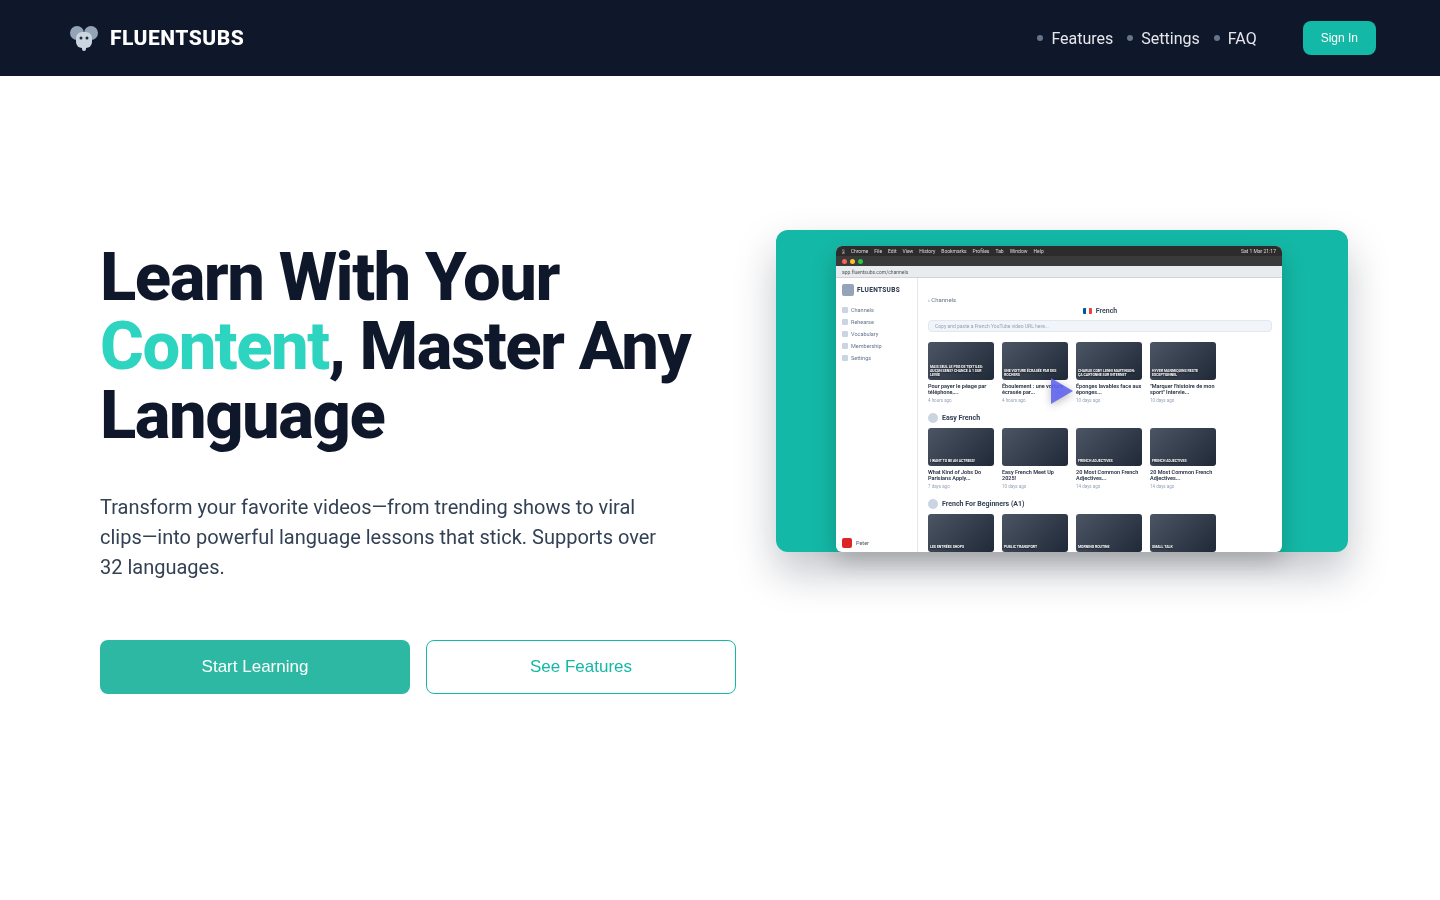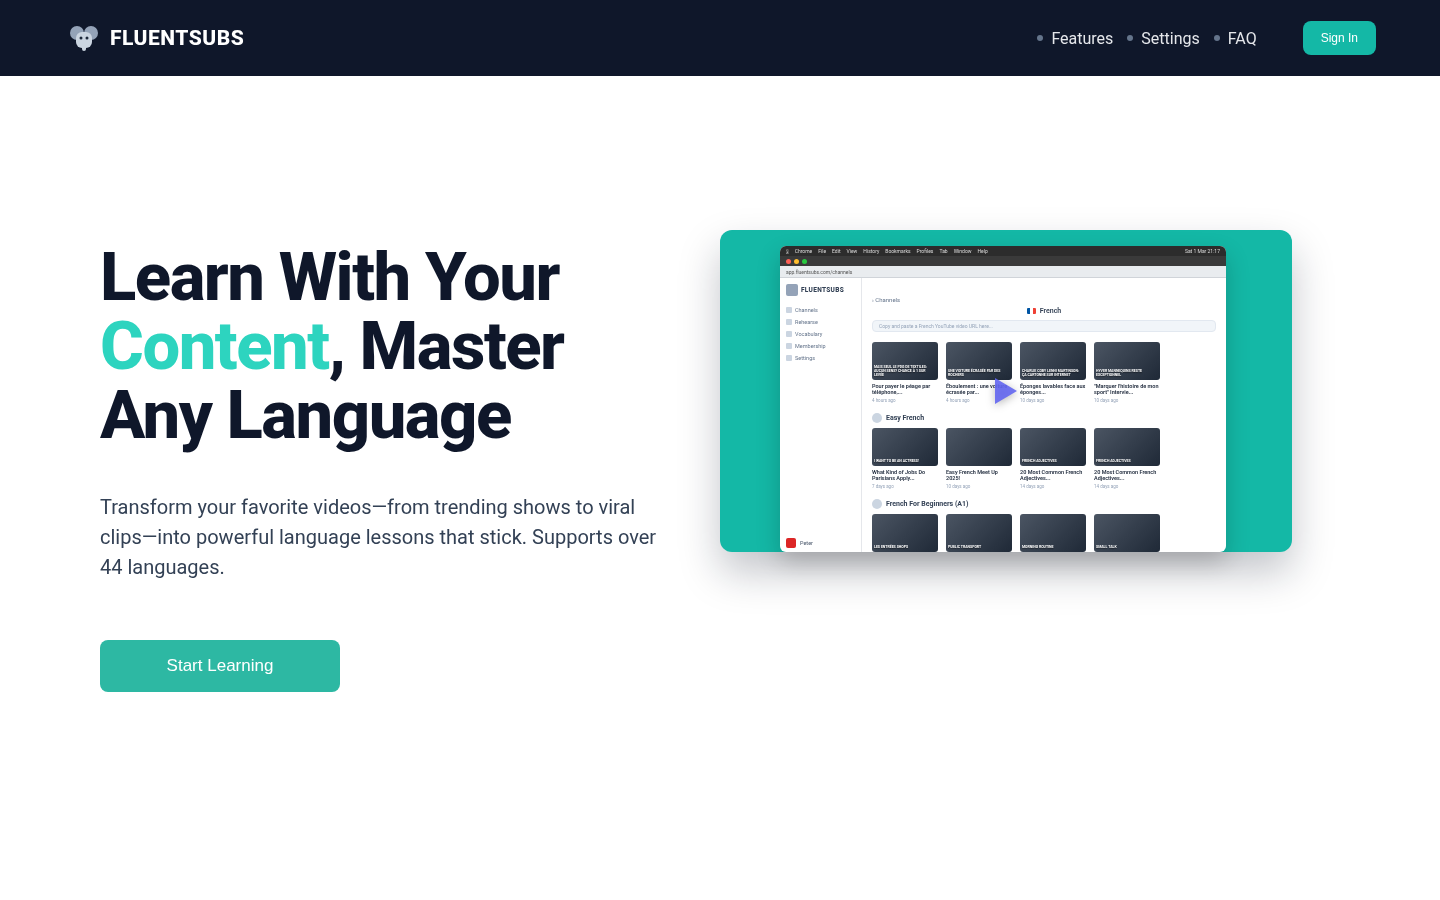--- a/index.html
+++ b/index.html
@@ -15,21 +15,21 @@
 .nav-dot { width: 6px; height: 6px; border-radius: 50%; background: #64748b; display: inline-block; }
 .signin { margin-left: 32px; background: #14b8a6; color: #fff; border: none; border-radius: 8px; padding: 10px 18px; font-size: 12px; font-weight: 400; cursor: pointer; }
 
 
 .hero { display: flex; padding: 154px 100px 0 100px; gap: 40px; }
 .hero-left { flex: 0 0 580px; margin-top: 13px; }
 .h1 { font-size: 67px; line-height: 1.03; font-weight: 800; color: #0f172a; letter-spacing: -1.5px; margin-bottom: 42px; }
 .h1 .accent { color: #2dd4bf; }
 .sub { font-size: 20px; line-height: 1.5; color: #334155; max-width: 560px; }
 .cta-row { display: flex; gap: 16px; margin-top: 58px; }
-.btn { border-radius: 8px; font-size: 17px; font-weight: 500; padding: 16px 0; width: 240px; text-align: center; cursor: pointer; }
+.btn { border-radius: 8px; font-size: 17px; font-weight: 500; padding: 16px 0; width: 310px; text-align: center; cursor: pointer; }
 .btn-primary { background: #2db8a3; color: #fff; border: none; }
 .btn-outline { background: #fff; color: #14b8a6; border: 1.5px solid #14b8a6; }
 
 
 .hero-right { flex: 1; display: flex; }
 .preview-card { background: #14b8a6; border-radius: 12px; width: 572px; height: 322px; position: relative; box-shadow: 0 20px 40px rgba(15,23,42,0.25); padding: 16px 28px 0 60px; }
 .browser { background: #fff; border-radius: 6px; width: 446px; height: 306px; position: relative; box-shadow: 0 10px 25px rgba(0,0,0,0.2); overflow: hidden; font-size: 7px; color: #334155; }
 .mac-menu { background: #2c2c2c; height: 10px; display: flex; align-items: center; gap: 6px; padding: 0 6px; color: #ddd; font-size: 5px; }
 .mac-menu .apple { font-size: 6px; }
 .tabbar { background: #3a3a3a; height: 10px; display: flex; align-items: center; gap: 3px; padding: 0 6px; }
@@ -91,23 +91,24 @@
       </a>
     <button class="signin">Sign In</button>
   </nav>
 </header>
 
 <section class="hero">
   <div class="hero-left">
     <h1 class="h1">
       <span>Learn With Your </span><span class="accent">Content</span><span>, Master Any Language</span>
     </h1>
-    <p class="sub">Transform your favorite videos—from trending shows to viral clips—into powerful language lessons that stick. Supports over 44 languages.</p>
+    <p class="sub">Transform your favorite videos—from trending shows to viral clips—into powerful language lessons that stick. Supports over 32 languages.</p>
     <div class="cta-row">
       <button class="btn btn-primary">Start Learning</button>
+      <button class="btn btn-outline">See Features</button>
     </div>
   </div>
 
   <div class="hero-right">
     <div class="preview-card">
       <div class="browser">
         <div class="mac-menu">
           <span class="apple"></span>
           <span>Chrome</span>
           <span>File</span>

